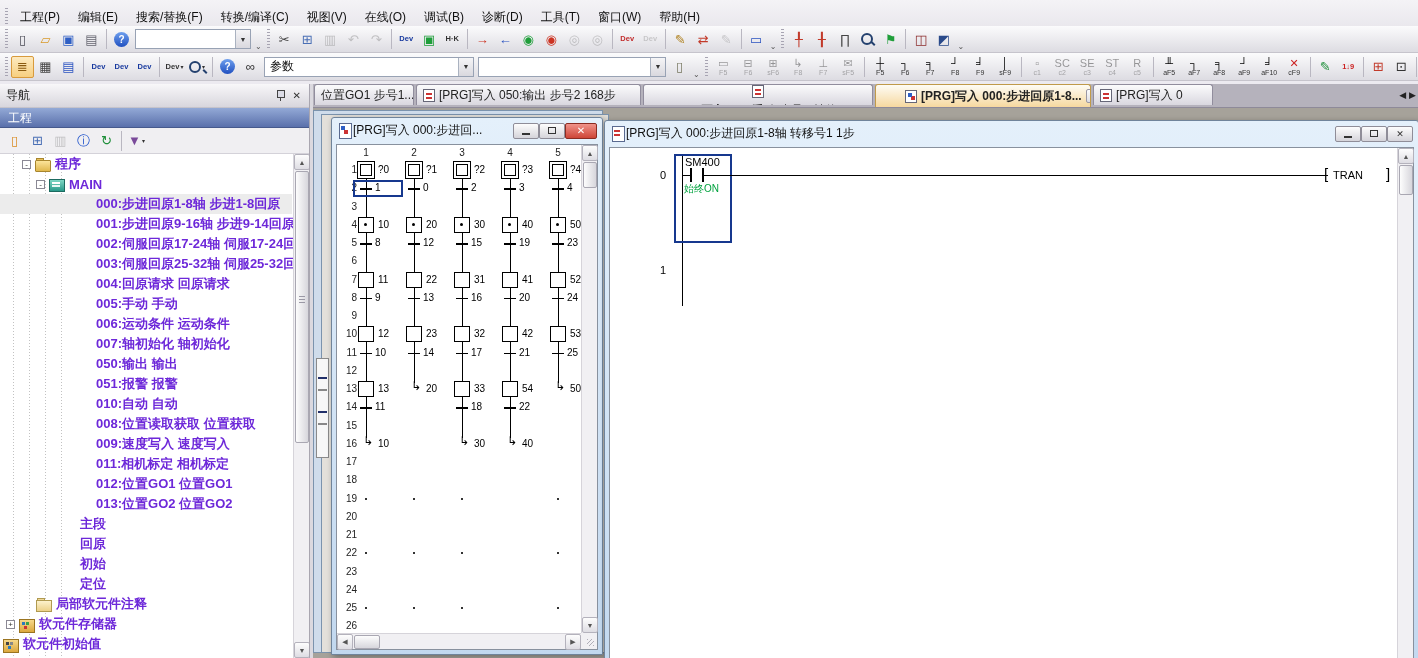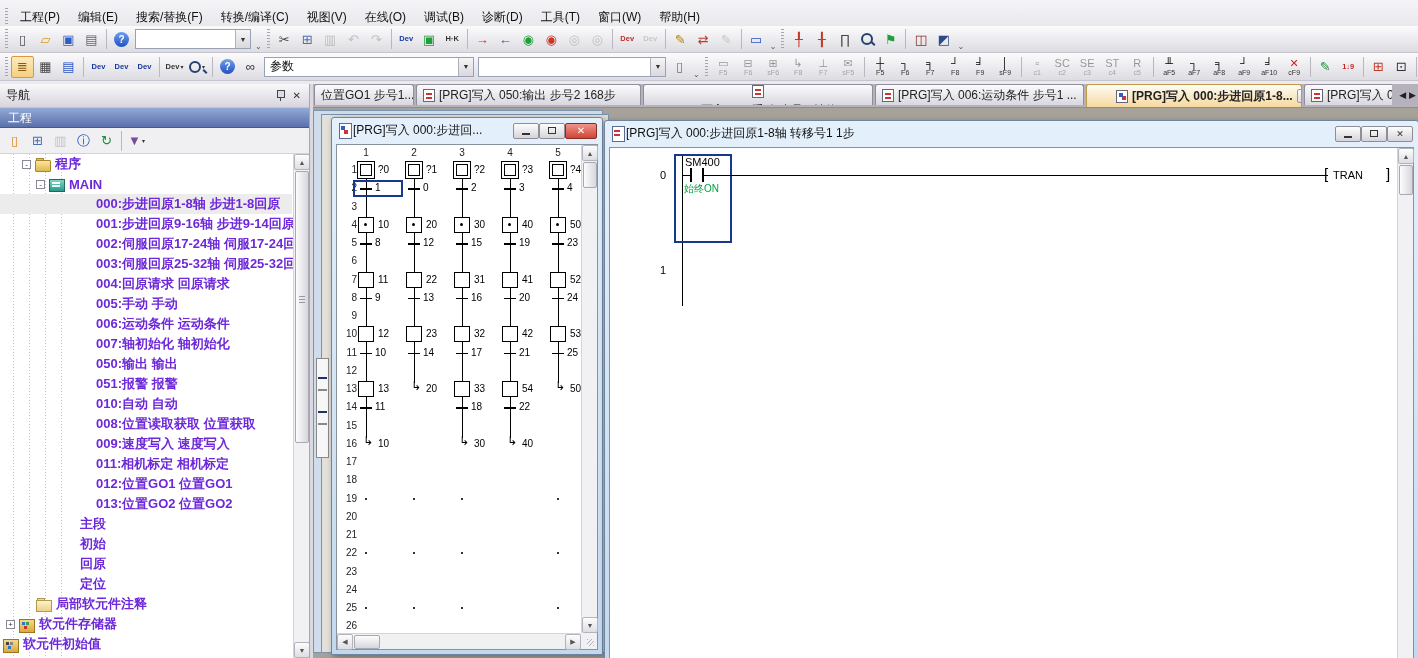--- a/index.html
+++ b/index.html
@@ -610,25 +610,25 @@
           <div class="trow" style="padding-left: 76px;">
             <span class="tic i-sfc"></span>
             <span class="tlab">013:位置GO2 位置GO2</span>
           </div>
           <div class="trow" style="padding-left: 60px;">
             <span class="tic i-prg"></span>
             <span class="tlab">主段</span>
           </div>
           <div class="trow" style="padding-left: 60px;">
             <span class="tic i-prg"></span>
-            <span class="tlab">初始</span>
+            <span class="tlab">回原</span>
           </div>
           <div class="trow" style="padding-left: 60px;">
             <span class="tic i-prg"></span>
-            <span class="tlab">回原</span>
+            <span class="tlab">初始</span>
           </div>
           <div class="trow" style="padding-left: 60px;">
             <span class="tic i-prg"></span>
             <span class="tlab">定位</span>
           </div>
           <div class="trow" style="padding-left: 36px;">
             <span class="tic i-cfolder"></span>
             <span class="tlab">局部软元件注释</span>
           </div>
           <div class="trow" style="padding-left: 6px;">
@@ -655,24 +655,20 @@
         <div class="tab" style="width: 100px;">
           <span class="tl">位置GO1 步号1...</span>
         </div>
         <div class="tab" style="width: 225px;">
           <span class="ti prg"></span>
           <span class="tl">[PRG]写入 050:输出 步号2 168步</span>
         </div>
         <div class="tab" style="width: 230px; flex-direction: column;">
           <span class="ti prg"></span>
           <span class="tl">[PRG]写入 005:手动 步号3 轴使...</span>
-        </div>
-        <div class="tab" style="width: 209px;">
-          <span class="ti prg"></span>
-          <span class="tl">[PRG]写入 006:运动条件 步号1 ...</span>
         </div>
         <div class="tab active" style="width: 216px; padding-left: 29px;">
           <span class="ti sfc"></span>
           <span class="tl">[PRG]写入 000:步进回原1-8...</span>
           <span class="tx">✕</span>
         </div>
         <div class="tab" style="width: 120px;">
           <span class="ti prg"></span>
           <span class="tl">[PRG]写入 0</span>
         </div>

